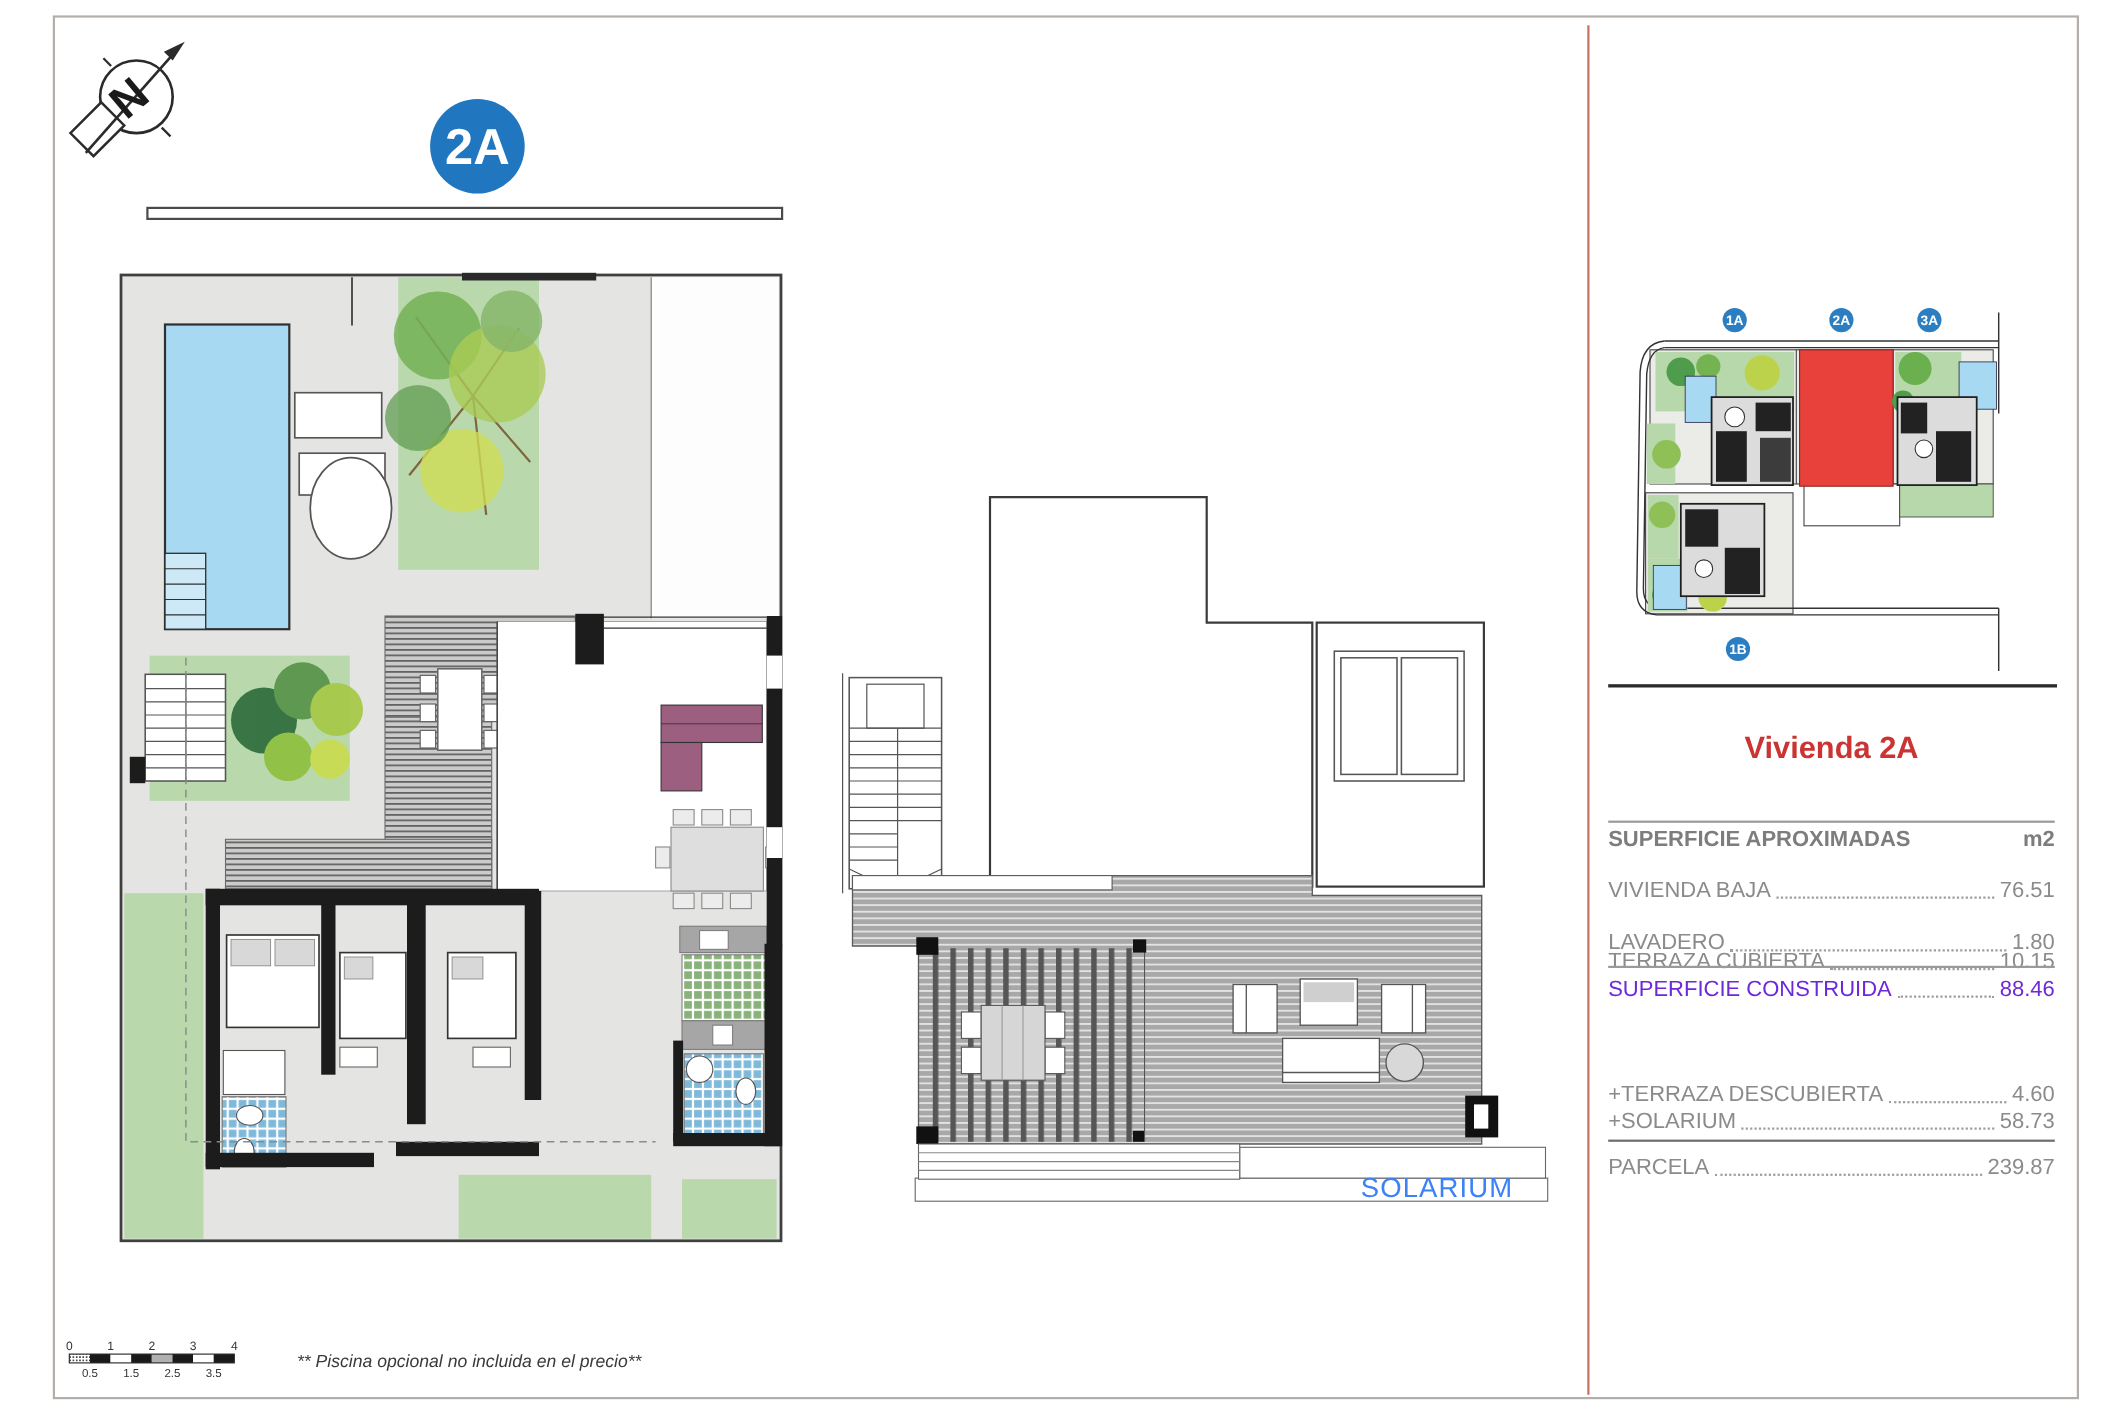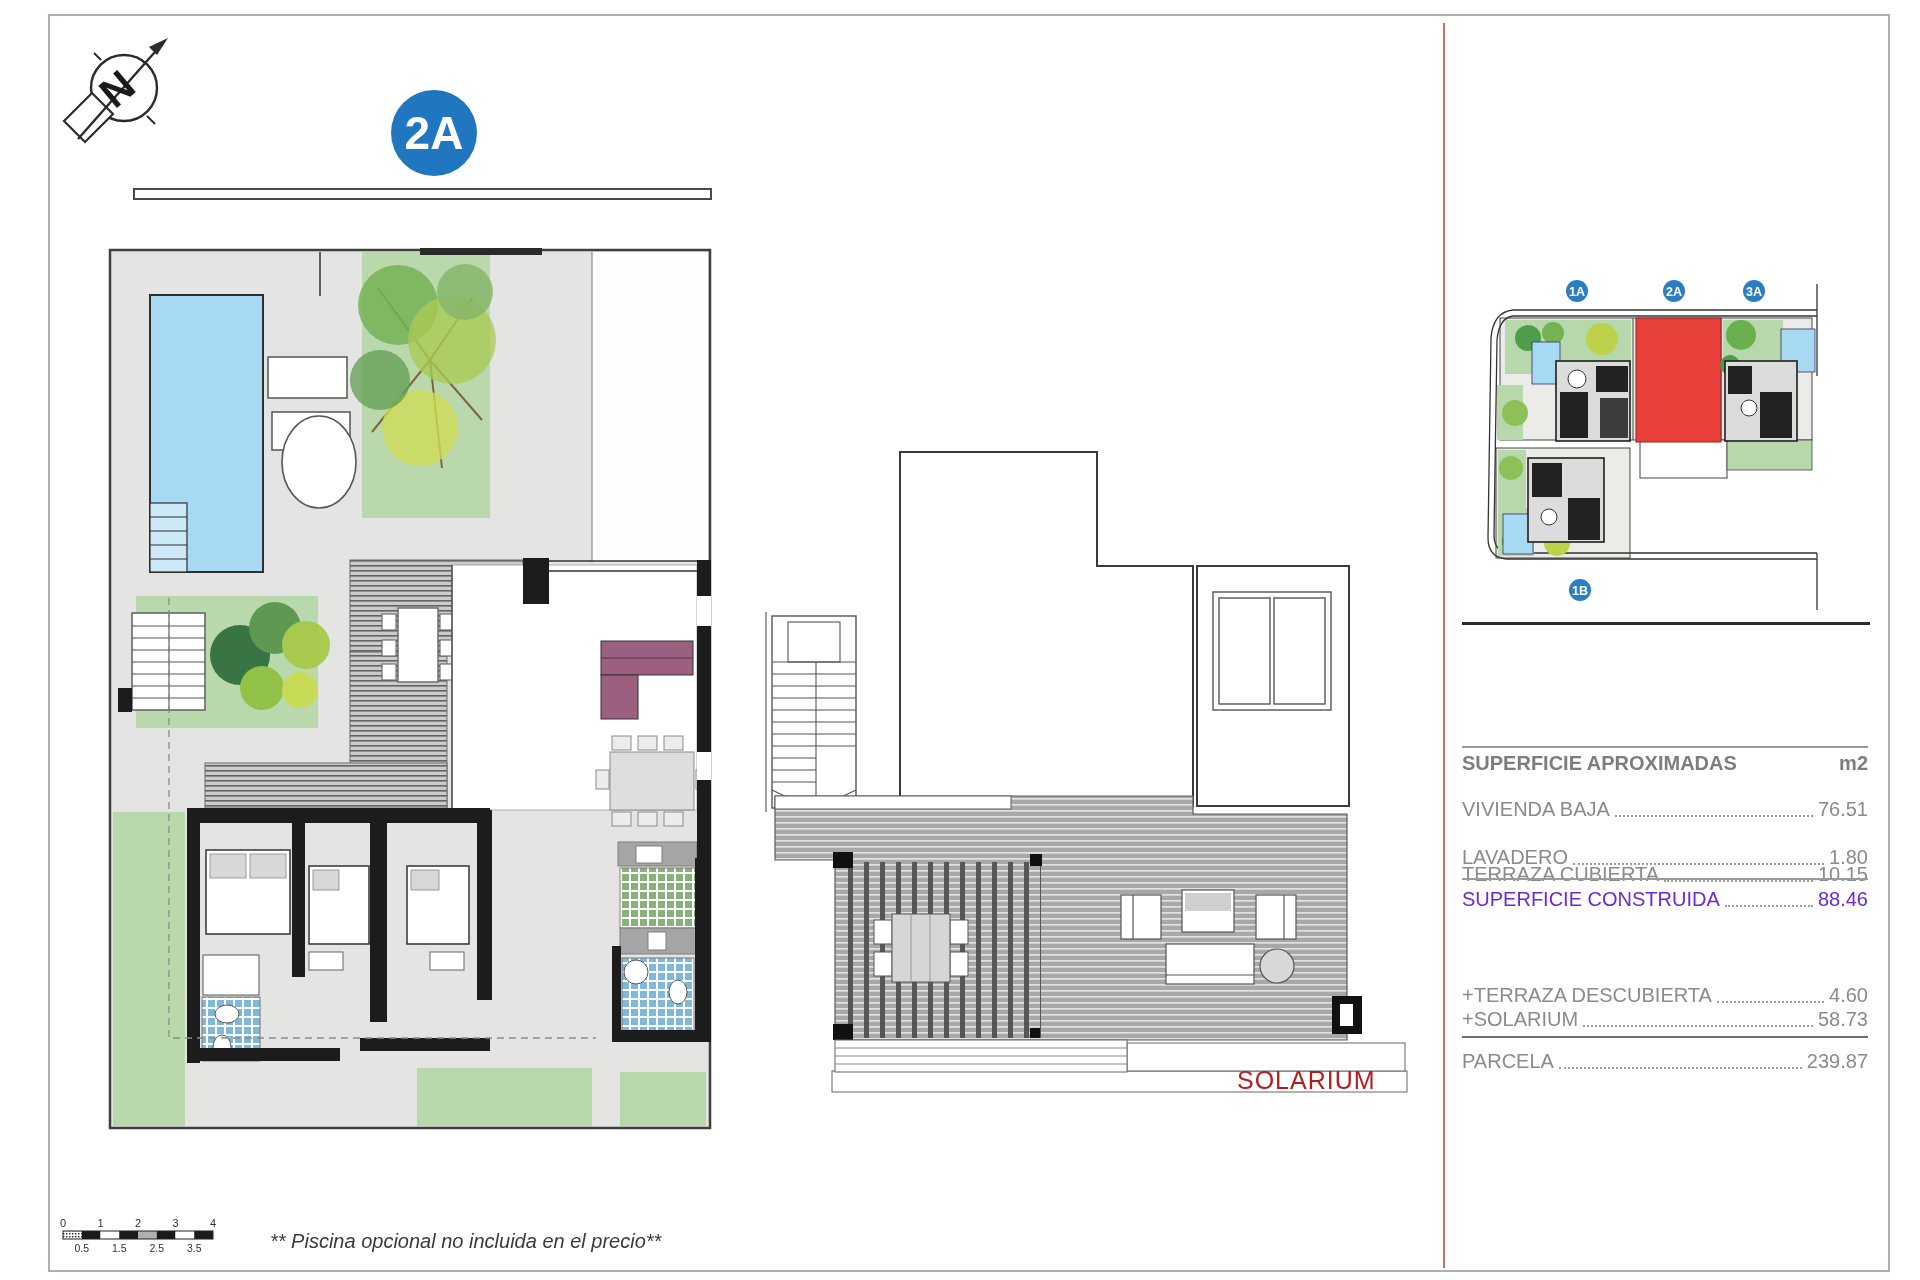--- a/index.html
+++ b/index.html
@@ -5,22 +5,22 @@
   html,body{margin:0;padding:0;background:#ffffff;}
   body{font-family:"Liberation Sans", sans-serif;}
   #stage{position:relative;width:1920px;height:1280px;background:#ffffff;overflow:hidden;}
   .abs{position:absolute;}
   #sheet-frame{left:48px;top:14px;width:1838px;height:1254px;border:2px solid #b3aeaa;}
   #red-divider{left:1443px;top:23px;width:2px;height:1245px;background:#c47062;}
   #badge-2a{left:391px;top:90px;width:86px;height:86px;border-radius:50%;background:#2077c0;
             color:#ffffff;font-weight:bold;font-size:46px;line-height:86px;text-align:center;}
   #title-bar{left:133px;top:188px;width:575px;height:8px;border:2px solid #4a4a4a;background:#ffffff;}
   #planta-label{left:553px;top:1148px;width:175px;text-align:center;font-size:27px;color:#262626;letter-spacing:1px;}
-  #solarium-label{left:1237px;top:1066px;width:130px;text-align:center;font-size:25px;color:#b91c1c;letter-spacing:1px;}
-  #footnote{left:270px;top:1230px;width:520px;font-style:italic;font-size:20px;color:#3a3a3a;}
+  #solarium-label{left:1237px;top:1066px;width:130px;text-align:center;font-size:25px;color:#3b82f6;letter-spacing:1px;}
+  #footnote{left:270px;top:1230px;width:520px;font-style:italic;font-size:16px;color:#3a3a3a;}
   #panel-divider{left:1462px;top:622px;width:408px;height:3px;background:#2b2b2b;}
   .thin-line{left:1462px;width:406px;height:0;border-top:2px solid #9a9a9a;}
   #panel-title{left:1462px;top:664px;width:406px;text-align:center;font-size:28px;font-weight:bold;color:#ca3433;}
   .trow{position:absolute;left:1462px;width:406px;display:flex;align-items:flex-end;font-size:20px;color:#8b8b8b;}
   .trow .leader{flex:1;border-bottom:2.5px dotted #9d9d9d;margin:0 5px 4px 5px;}
   .trow.bold{font-weight:normal;color:#6d28d9;}
   .trow.header{justify-content:space-between;font-weight:bold;color:#7d7d7d;}
   svg{display:block;}
 </style>
 </head>
@@ -363,20 +363,21 @@
       <circle cx="1674" cy="291" r="11" fill="#2b7ec2"></circle>
       <text x="1674" y="295.5">2A</text>
       <circle cx="1754" cy="291" r="11" fill="#2b7ec2"></circle>
       <text x="1754" y="295.5">3A</text>
       <circle cx="1580" cy="590" r="11" fill="#2b7ec2"></circle>
       <text x="1580" y="594.5">1B</text>
     </g>
   </svg>
 
   <div class="abs" id="panel-divider"></div>
+  <div class="abs" id="panel-title">Vivienda 2A</div>
 
   <div class="abs thin-line" style="top:746px;"></div>
   <div class="trow header" style="top:752px;">
     <span>SUPERFICIE APROXIMADAS</span>
     <span>m2</span>
   </div>
 
   <div class="trow" style="top:798px;">
     <span>VIVIENDA BAJA</span>
     <span class="leader"></span>

